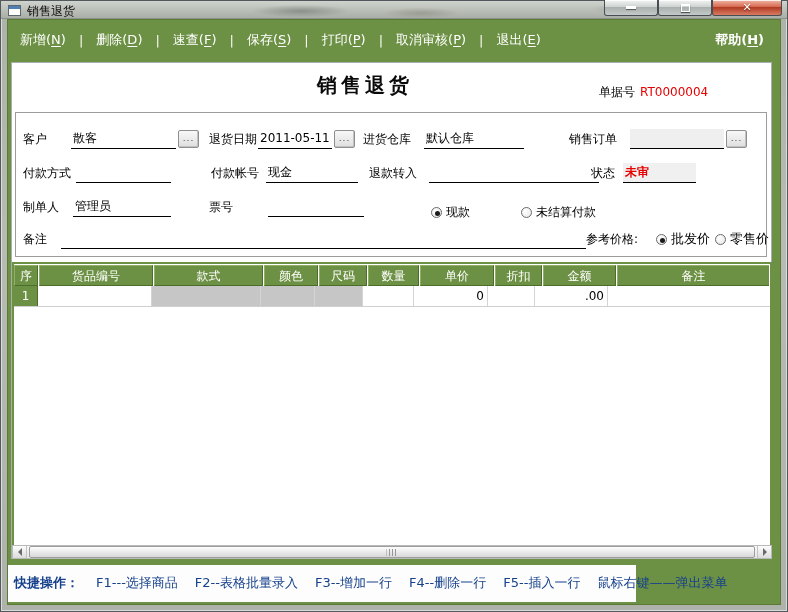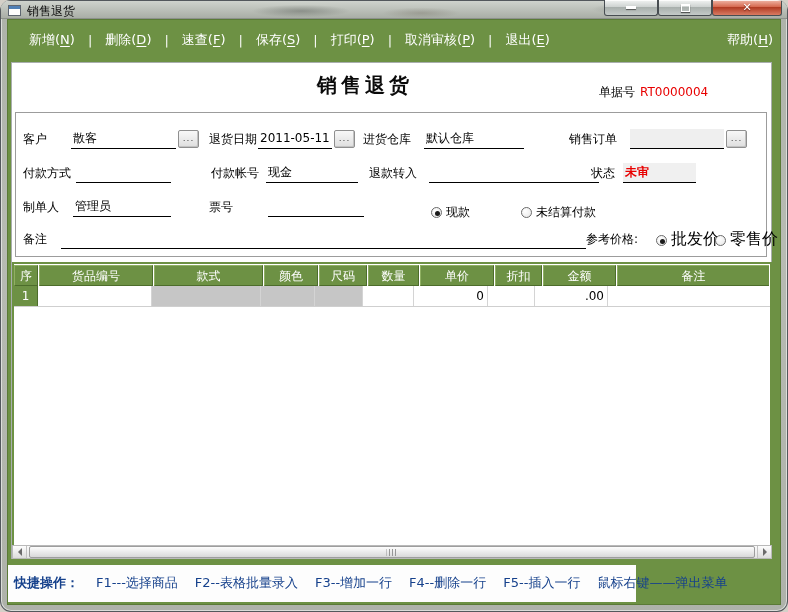--- a/index.html
+++ b/index.html
@@ -3,21 +3,20 @@
 <meta charset="utf-8">
 <style>
   html,body{margin:0;padding:0;background:#d4d0c8;}
   *{box-sizing:border-box;}
   .window{
     position:relative;width:788px;height:612px;
     font-family:"DejaVu Sans","Liberation Sans",sans-serif;
     background:linear-gradient(180deg,#c9cdc7 0,#aeb3aa 18px,#b7bbb3 40%,#aeb2aa 100%);
     box-shadow:inset 0 0 0 1px #53585c, inset 0 0 0 2px rgba(255,255,255,.55);
     overflow:hidden;
-    border-radius:11px;
   }
   
   .titlebar{position:absolute;left:1px;top:1px;width:786px;height:18px;
     background:linear-gradient(180deg,#cfd3cd,#a9aea6);
     border-bottom:1px solid #8c918b;}
   .titlebar .blur{position:absolute;inset:0;
     background:
       radial-gradient(70px 9px at 300px 10px, rgba(85,90,84,.45), transparent 70%),
       radial-gradient(55px 8px at 420px 12px, rgba(120,116,104,.4), transparent 70%),
       radial-gradient(85px 10px at 650px 8px, rgba(70,74,70,.42), transparent 70%);}
@@ -33,24 +32,24 @@
   .wbtn.close{width:70px;
     background:linear-gradient(180deg,#f0b7a8 0%,#d66a50 45%,#b13c24 50%,#d97b62 100%);}
   .glyph-min{width:10px;height:3px;background:#fff;box-shadow:0 1px 1px rgba(0,0,0,.55);}
   .glyph-max{width:9px;height:8px;border:1px solid #fff;box-shadow:0 1px 1px rgba(0,0,0,.55), inset 0 1px 0 #fff;}
   .glyph-close{color:#fff;font-size:11px;font-weight:bold;text-shadow:0 1px 1px #6d1d0e;line-height:1;}
   
   .client{position:absolute;left:7px;top:19px;width:774px;height:586px;
     background:var(--green,#6d9144);border:1px solid #5a7a36;}
   
   .toolbar{position:absolute;left:8px;top:19px;width:772px;height:42px;
-    display:flex;align-items:center;color:#fff;font-size:13px;padding:0 16px 0 12px;margin-left:9px;}
+    display:flex;align-items:center;color:#fff;font-size:13px;padding:0 16px 0 12px;}
   .tb-item{cursor:pointer;white-space:nowrap;}
   .tb-sep{margin:0 13px;opacity:.95;}
-  .tb-help{margin-left:auto;cursor:pointer;}
+  .tb-help{margin-left:auto;cursor:pointer;font-weight:bold;}
   .toolbar u{text-underline-offset:2px;}
   
   .panel{position:absolute;left:11px;top:62px;width:761px;height:497px;
     background:#fff;border:1px solid #a9aeae;}
   .doc-title{position:absolute;left:280px;top:72px;width:170px;text-align:center;
     font-size:20px;font-weight:bold;letter-spacing:4px;color:#0a0a0a;}
   .bill{position:absolute;left:599px;top:84px;font-size:12px;color:#000;white-space:nowrap;}
   .bill .no{color:var(--red,#e00000);margin-left:5px;}
   
   .groupbox{position:absolute;left:15px;top:112px;width:752px;height:145px;
@@ -64,21 +63,21 @@
     color:#444;text-align:center;line-height:15px;cursor:pointer;
     background:linear-gradient(180deg,#f8f8f8,#dedede);border:1px solid #8f8f8f;
     border-radius:2px;box-shadow:inset -1px -1px 0 #c2c2c2;}
   .radio{display:inline-block;width:11px;height:11px;border-radius:50%;
     border:1px solid #6a6a6a;background:radial-gradient(circle at 35% 35%,#fff,#e6e6e6);
     vertical-align:-2px;margin-right:4px;position:relative;cursor:pointer;}
   .radio.sel::after{content:"";position:absolute;left:3px;top:3px;width:5px;height:5px;
     border-radius:50%;background:#1a1a1a;}
   .rgroup{position:absolute;height:20px;border-bottom:1px solid #000;font-size:12px;line-height:19px;}
   .rgroup .opt{position:absolute;top:0;white-space:nowrap;cursor:pointer;margin-top:40px;}
-  .opt-inline{position:absolute;font-size:16px;line-height:20px;white-space:nowrap;cursor:pointer;}
+  .opt-inline{position:absolute;font-size:13px;line-height:20px;white-space:nowrap;cursor:pointer;}
   
   .gridwrap{position:absolute;left:12px;top:262px;width:760px;height:283px;
     border:2px solid var(--green,#6d9144);border-bottom:none;background:#fff;}
   .hrow{display:flex;height:22px;background:#fff;padding-top:1px;}
   .hcell{background:var(--green,#6d9144);color:#fff;font-size:12px;text-align:center;
     line-height:20px;margin-right:1px;border:1px solid;white-space:nowrap;overflow:hidden;
     border-color:#8fb062 #4d6d2b #4d6d2b #8fb062;}
   .drow{display:flex;height:21px;border-bottom:1px solid #cfcfcf;}
   .dcell{font-size:12px;line-height:20px;border-right:1px solid #d4d4d4;
     padding:0 3px;white-space:nowrap;overflow:hidden;background:#fff;}

